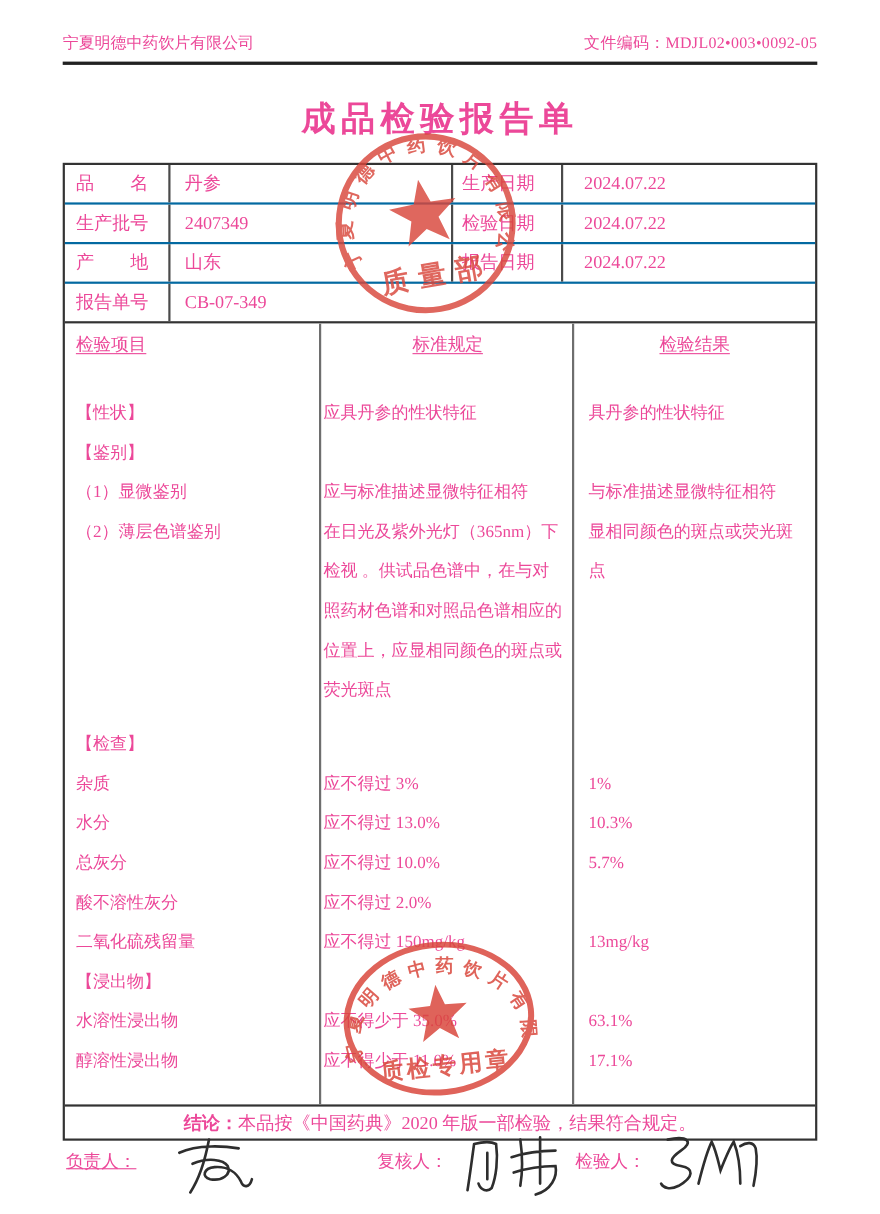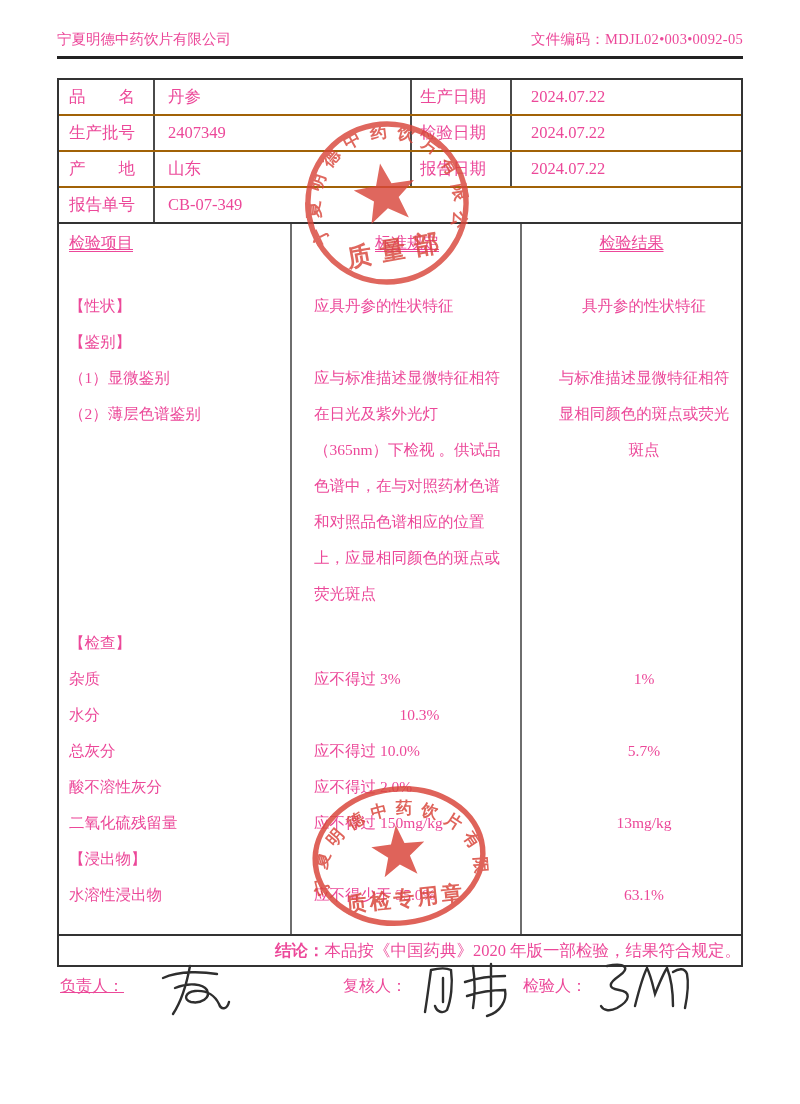--- a/index.html
+++ b/index.html
@@ -16,46 +16,46 @@
   }
   .hdr .code{letter-spacing:.3px;}
   
   .title{
     text-align:center;font-size:31px;font-weight:bold;letter-spacing:5px;
     margin-top:28px;margin-bottom:0;
   }
   
   .box{position:relative;margin-top:19px;border:2px solid #333;}
   
-  .inforow{display:grid;grid-template-columns:96px 257px 100px 1fr;border-bottom:2px solid #a16207;}
+  .inforow{display:grid;grid-template-columns:96px 257px 100px 1fr;border-bottom:2px solid #0369a1;}
   .inforow.last{grid-template-columns:96px 1fr;border-bottom:2px solid #333;}
   .inforow>div{height:34px;line-height:34px;font-size:16.5px;overflow:hidden;white-space:nowrap;}
   .ilabel{padding-left:10px;border-right:2px solid #4a4a4a;}
   .ival{padding-left:13px;border-right:2px solid #4a4a4a;}
   .inforow .ival2{padding-left:19px;border-right:none;}
   .inforow.last .ival{border-right:none;}
   .ilabel2{padding-left:8px;border-right:2px solid #4a4a4a;}
   
   .main{position:relative;height:710px;overflow:hidden;}
   .vline{position:absolute;top:0;bottom:0;width:2px;background:#6e6e6e;}
   .vline.v1{left:231px;} .vline.v2{left:461px;}
-  .mhead{display:grid;grid-template-columns:233px 230px 1fr;height:50px;padding-top:9px;box-sizing:border-box;font-size:16px;text-decoration:underline;}
+  .mhead{display:grid;grid-template-columns:233px 230px 1fr;height:50px;padding-top:9px;box-sizing:border-box;font-size:16px;}
   .mhead .h1{padding-left:10px;}
   .mhead .h2,.mhead .h3{text-align:center;}
   .mhead span{text-decoration:underline;text-underline-offset:3px;}
   .mrows{margin-top:14px;}
   .mrow{display:grid;grid-template-columns:233px 230px 1fr;}
   .mrow>div{font-size:15.5px;line-height:36px;min-height:36px;}
   .mrow .c1{padding-left:10px;}
-  .mrow .c2{padding-left:22px;padding-right:10px;}
-  .mrow .c3{padding-left:31px;padding-right:6px;text-align:center;}
+  .mrow .c2{padding-left:2px;padding-right:10px;}
+  .mrow .c3{padding-left:13px;padding-right:6px;}
   .mrow.gap{margin-top:13px;gap:36px;}
   
   .conc{
-    border-top:2px solid #333;height:29px;line-height:29px;text-align:right;
+    border-top:2px solid #333;height:29px;line-height:29px;text-align:center;
     font-size:16.5px;overflow:hidden;
   }
   .conc b{font-weight:bold;}
   
   .footer{position:relative;height:64px;margin-top:3px;font-size:16px;}
   .flabel{position:absolute;top:6px;white-space:nowrap;}
   .fl1{left:3px;text-decoration:underline;} .fl2{left:286px;} .fl3{left:466px;}
   .sig{position:absolute;pointer-events:none;}
   .sig path{fill:none;stroke:#2e2e2e;stroke-width:2.4;stroke-linecap:round;}
   
@@ -66,20 +66,21 @@
 <body>
 
 <div class="page">
   <div class="content">
 
     <div class="hdr">
       <div>宁夏明德中药饮片有限公司</div>
       <div class="code"><span>文件编码：</span><span>MDJL02•003•0092-05</span></div>
     </div>
 
+    <div class="title">成品检验报告单</div>
 
     <div class="box">
 
       <div id="info-table">
           <div class="inforow">
             <div class="ilabel">品　　名</div>
             <div class="ival">丹参</div>
             <div class="ilabel2">生产日期</div>
             <div class="ival2">2024.07.22</div>
           </div>
@@ -137,20 +138,21 @@
               <div class="c2"></div>
               <div class="c3"></div>
             </div>
             <div class="mrow">
               <div class="c1">杂质</div>
               <div class="c2">应不得过 3%</div>
               <div class="c3">1%</div>
             </div>
             <div class="mrow">
               <div class="c1">水分</div>
+              <div class="c2">应不得过 13.0%</div>
               <div class="c3">10.3%</div>
             </div>
             <div class="mrow">
               <div class="c1">总灰分</div>
               <div class="c2">应不得过 10.0%</div>
               <div class="c3">5.7%</div>
             </div>
             <div class="mrow">
               <div class="c1">酸不溶性灰分</div>
               <div class="c2">应不得过 2.0%</div>
@@ -162,20 +164,25 @@
             </div>
             <div class="mrow">
               <div class="c1">【浸出物】</div>
               <div class="c2"></div>
               <div class="c3"></div>
             </div>
             <div class="mrow">
               <div class="c1">水溶性浸出物</div>
               <div class="c2">应不得少于 35.0%</div>
               <div class="c3">63.1%</div>
+            </div>
+            <div class="mrow">
+              <div class="c1">醇溶性浸出物</div>
+              <div class="c2">应不得少于 11.0%</div>
+              <div class="c3">17.1%</div>
             </div>
           </div>
 
         <svg class="stamp" style="left:248px;top:556px;opacity:.84;" width="184" height="152" viewBox="-92 -76 184 152">
           <g transform="rotate(-6)">
             <ellipse rx="84" ry="67" fill="none" stroke="#d9463b" stroke-width="5.5"></ellipse>
             <path id="arcB" d="M -72 32 A 75 58 0 1 1 72 32" fill="none"></path>
             <text font-size="16.5" fill="#d9463b"><textPath href="#arcB" startOffset="2" textLength="282">宁夏明德中药饮片有限公司</textPath></text>
             <polygon fill="#d9463b" transform="translate(0,-3) scale(1.0)" points="0,-28 6.8,-9.3 26.6,-8.7 10.9,3.6 16.5,22.7 0,11.5 -16.5,22.7 -10.9,3.6 -26.6,-8.7 -6.8,-9.3"></polygon>
             <text x="2" y="50" text-anchor="middle" font-size="21" letter-spacing="3" fill="#d9463b">质检专用章</text>

